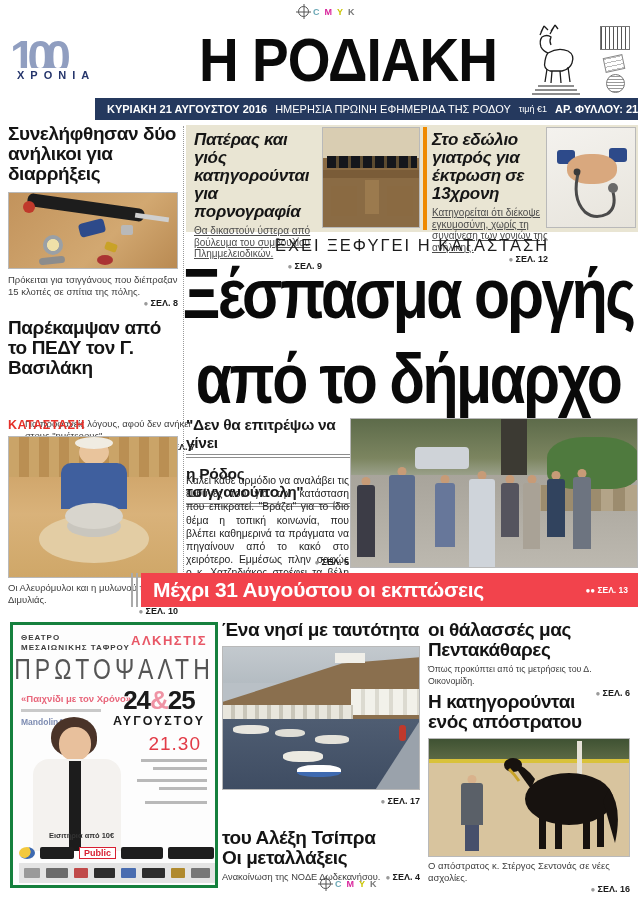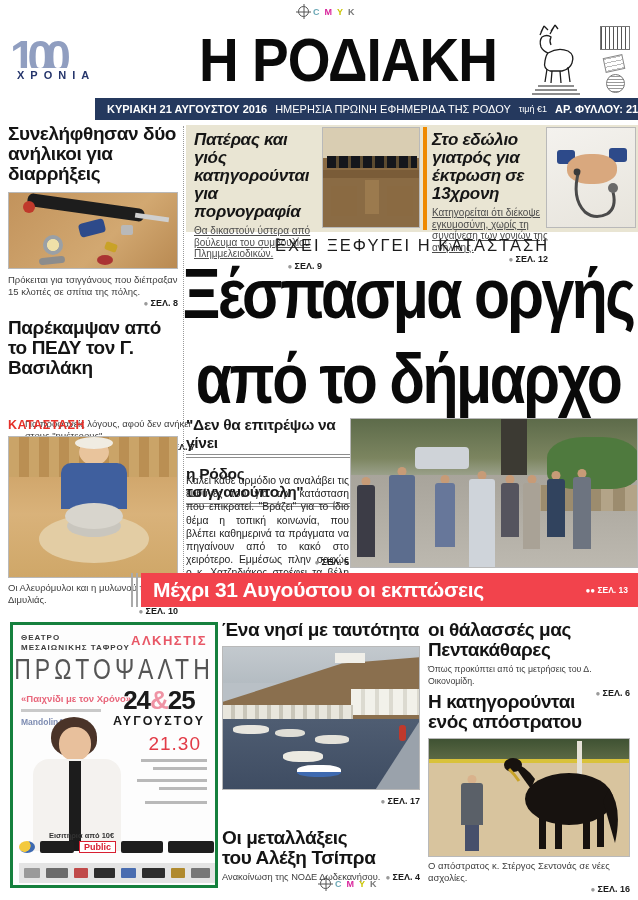--- a/index.html
+++ b/index.html
@@ -83,21 +83,21 @@
   #ad .dates .amp { color:#ef93a4; font-weight:800; }
   #ad .dates .month { font-size:12.5px; font-weight:800; letter-spacing:2px; color:#1a1a1a; margin-top:-2px; }
   #ad .time { position:absolute; right:14px; top:108px; font-size:19px; color:#e23b47; font-weight:500; letter-spacing:1px; }
   .credit-bar { position:absolute; background:#b9b9b9; height:3px; }
   #ad-photo { position:absolute; left:4px; top:88px; width:120px; height:138px; }
   #ad-photo .hair { position:absolute; left:34px; top:4px; width:46px; height:40px; background:#4a3328; border-radius:50% 50% 42% 46%; }
   #ad-photo .face { position:absolute; left:42px; top:14px; width:32px; height:34px; background:#e8c09c; border-radius:48%; }
   #ad-photo .blouse { position:absolute; left:16px; top:46px; width:88px; height:92px; background:#f4f2ef; border-radius:16px 16px 0 0; }
   #ad-photo .trim { position:absolute; left:52px; top:48px; width:12px; height:90px; background:#1c1c1c; }
   #ad .tickets { position:absolute; left:23px; top:206px; font-size:7.5px; font-weight:bold; color:#333;margin-left:13px; }
-  #sponsor1 { position:absolute; left:6px; top:216px; width:196px; height:18px; display:flex; align-items:flex-start; gap:5px; }
+  #sponsor1 { position:absolute; left:6px; top:216px; width:196px; height:18px; display:flex; align-items:flex-end; gap:5px; }
   .logo-dot { width:16px; height:12px; border-radius:50%; background:radial-gradient(circle at 35% 40%,#f3c93e 0 45%,#3e6ab1 50%); }
   .logo-public { font-size:9px; font-weight:800; color:#d81f31; border:1px solid #d81f31; padding:0 4px; background:#fff; }
   .logo-dark { height:12px; background:#1e1e1e; border-radius:2px; }
   #sponsor2 { position:absolute; left:6px; top:238px; width:196px; height:20px; background:#e4e4e4; display:flex; align-items:center; gap:6px; padding:0 5px; }
   .mini-logo { height:10px; border-radius:1px; }
   
   #isl-title { position:absolute; left:222px; top:620px; width:200px; }
   #ph-harbor { left:222px; top:646px; width:198px; height:144px; background:#b9c0c6; }
   #isl-cap { position:absolute; left:222px; top:795px; width:198px; }
   #isl-cap .cap { font-size:8.8px; }
@@ -353,22 +353,22 @@
     <div class="shape" style="left:92px;top:88px;width:34px;height:9px;background:#e4e2da;border-radius:40%;"></div>
     <div class="shape" style="left:60px;top:104px;width:40px;height:11px;background:#eceae2;border-radius:40%;"></div>
     <div class="shape" style="left:74px;top:118px;width:44px;height:12px;background:linear-gradient(180deg,#ffffff 55%,#3e6ab1 55%);border-radius:40%;"></div>
     <div class="shape" style="left:140px;top:72px;width:58px;height:72px;background:#9aa2ab;clip-path:polygon(100% 0,100% 100%,20% 100%);"></div>
     <div class="shape" style="left:176px;top:78px;width:7px;height:16px;background:#c0392b;border-radius:3px;"></div>
   </div>
   <div id="isl-cap">
     <div class="pg">ΣΕΛ. 17</div>
   </div>
   <div id="tsipras-title" class="h-small">
+    <div>του Αλέξη Τσίπρα</div>
     <div>Οι μεταλλάξεις</div>
-    <div>του Αλέξη Τσίπρα</div>
   </div>
   <div id="tsipras-sub">
     <span class="cap">Ανακοίνωση της ΝΟΔΕ Δωδεκανήσου.</span>
     <span class="pg" style="margin-top:0;">ΣΕΛ. 4</span>
   </div>
 
   <div id="seas-title" class="h-small">
     <div>οι θάλασσές μας</div>
     <div>Πεντακάθαρες</div>
   </div>

